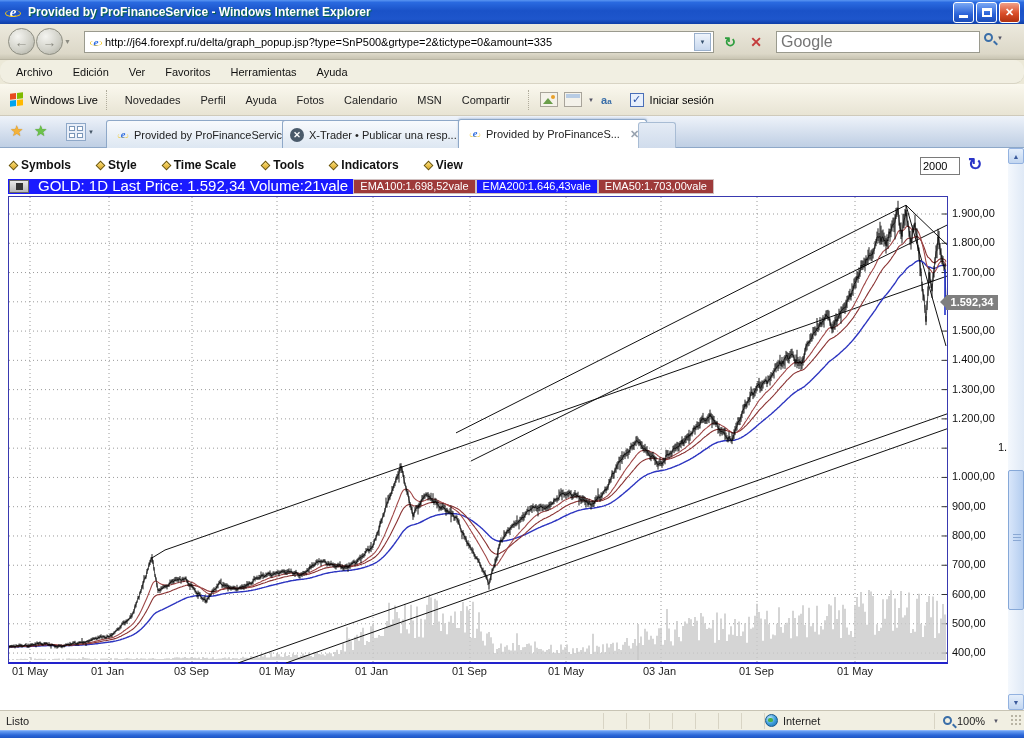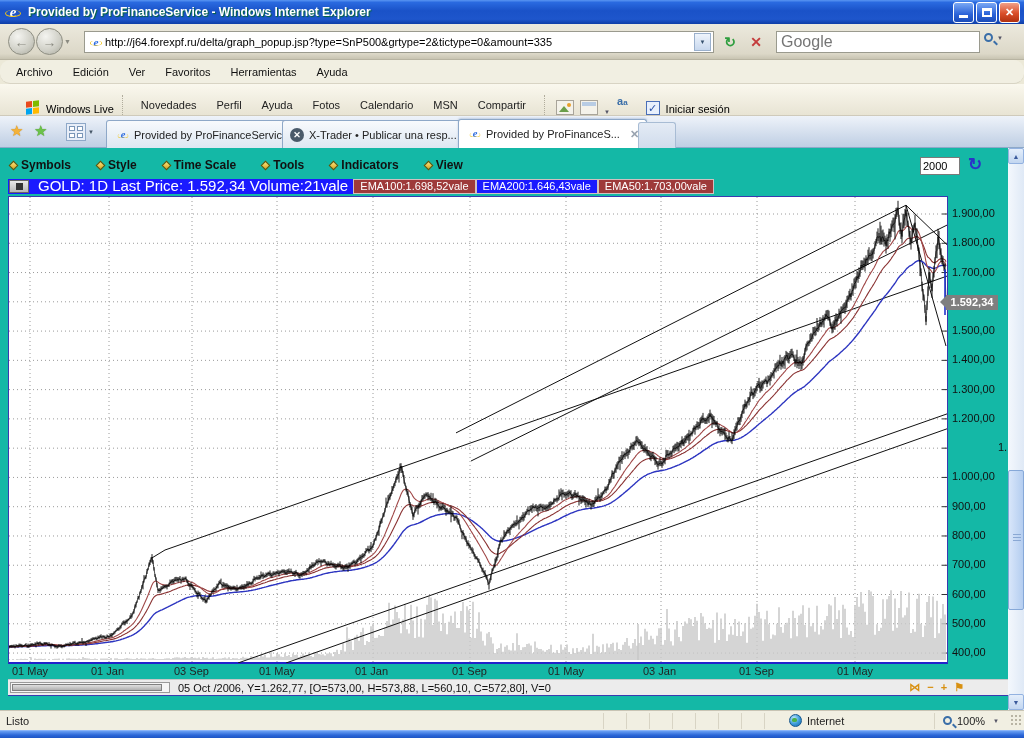--- a/index.html
+++ b/index.html
@@ -50,21 +50,21 @@
   #searchgo .caret { font-size:6px; color:#556; }
 
   
   #menurow { position:absolute; left:0; top:60px; width:1024px; height:24px; background:#f1efe2;
     border-bottom:1px solid #d8d4c4; display:flex; align-items:center; padding-left:6px;border-radius:10px; }
   #menurow span { font-size:11px; color:#111; padding:3px 10px; }
 
   
   #liverow { position:absolute; left:0; top:84px; width:1024px; height:32px;
     background:linear-gradient(180deg,#faf8ee,#e8e4d4); border-bottom:1px solid #cfcabb;
-    display:flex; align-items:flex-end; font-size:11px;padding-left:16px; }
+    display:flex; align-items:center; font-size:11px; }
   .winflag { width:14px; height:14px; display:grid; grid-template-columns:6px 6px; grid-template-rows:6px 6px; gap:1px;
     transform:skewY(-6deg); margin:0 6px 0 10px; }
   .winflag i:nth-child(1){background:#e84a1e;} .winflag i:nth-child(2){background:#7fba00;}
   .winflag i:nth-child(3){background:#00a4ef;} .winflag i:nth-child(4){background:#ffb900;}
   #bingbox { width:178px; height:21px; background:#fff; border:1px solid #9a9a8e; margin-left:14px;
     display:flex; align-items:center; }
   #bingbox input { border:none; outline:none; flex:1; color:#999; font-size:11px; padding:0 4px; font-family:"Liberation Sans",sans-serif; }
   #bingbtn { width:22px; height:17px; background:linear-gradient(180deg,#59a531,#2f7d12); border-radius:2px;
     display:flex; align-items:center; justify-content:center; margin-right:1px; }
   #bingbtn .mag { border-color:#fff; width:7px; height:7px; } #bingbtn .mag::after { background:#fff; left:5px; top:5px; }
@@ -93,21 +93,21 @@
     background:linear-gradient(180deg,#f8fafd,#dde7f2); display:flex; align-items:center; padding:0 7px; font-size:11px; color:#222; }
   .tab.active { background:#fff; height:29px; top:3px; box-shadow:0 -1px 2px rgba(120,150,190,.4); }
   .tab .e-logo { transform:scale(.7); color:#2a6ae0; margin-right:2px; }
   .xtrader-ico { width:14px; height:14px; border-radius:50%; background:#4a5a6a; color:#fff; font-size:9px; font-weight:bold;
     display:flex; align-items:center; justify-content:center; margin-right:5px; }
   .tabclose { margin-left:10px; color:#9aa4b0; font-size:11px; font-weight:bold; }
   .tabstub { position:absolute; left:638px; top:6px; width:38px; height:26px; border:1px solid #a8bcd4;
     border-bottom:none; border-radius:3px 3px 0 0; background:linear-gradient(180deg,#e4ebf5,#d0dcec); }
 
   
-  #page { position:absolute; left:0; top:148px; width:1024px; height:562px; background:#14b8a6; }
+  #page { position:absolute; left:0; top:148px; width:1024px; height:562px; background:#ffffff; }
   #chartmenus { position:absolute; left:10px; top:10px; display:flex; gap:26px; }
   .cmenu { display:flex; align-items:center; gap:4px; font-size:12px; font-weight:bold; color:#111; }
   .diamond { width:7px; height:7px; background:linear-gradient(135deg,#ffe27a,#d9a520); border:1px solid #6a5200; transform:rotate(45deg); }
   #amountbox { position:absolute; left:920px; top:9px; width:40px; height:18px; border:1px solid #7a7a7a; font-size:11px;
     padding:1px 2px; font-family:"Liberation Sans",sans-serif; }
   #chartrefresh { position:absolute; left:968px; top:6px; font-size:17px; font-weight:bold; color:#2a35c8; }
 
   
   #legend { position:absolute; left:8px; top:31px; width:706px; height:15px; background:#1a1aff; display:flex; align-items:stretch; }
   #legend-icon { width:20px; background:linear-gradient(180deg,#e8e8e8,#b8b8b8); border:1px solid #666; margin:1px;
@@ -146,21 +146,21 @@
   #scrthumb { position:absolute; left:0; top:322px; width:16px; height:140px; border:1px solid #86a8d8; border-radius:2px;
     background:linear-gradient(90deg,#d8e6fa,#b4cdf0); }
   #scrthumb .grip { position:absolute; left:4px; top:66px; width:8px; height:1px; background:#8aa8d4;
     box-shadow:0 3px 0 #8aa8d4, 0 -3px 0 #8aa8d4; }
 
   
   #statusbar { position:absolute; left:0; top:710px; width:1024px; height:20px; background:#f1efe2;
     border-top:1px solid #c8c4b4; display:flex; align-items:center; font-size:11px; color:#222; }
   #statusleft { padding-left:6px; flex:1; }
   .statcell { width:23px; height:16px; border-left:1px solid #d8d4c4; }
-  #zone { display:flex; align-items:center; gap:5px; width:170px; padding-left:24px; border-left:1px solid #d8d4c4; height:16px; }
+  #zone { display:flex; align-items:center; gap:5px; width:170px; padding-left:0; border-left:1px solid #d8d4c4; height:16px; }
   .globe { width:13px; height:13px; border-radius:50%; background:radial-gradient(circle at 35% 30%,#bfe8ff,#3a9ad8 55%,#1a6ab0); border:1px solid #18588e; position:relative; }
   .globe::after { content:""; position:absolute; left:2px; top:3px; width:5px; height:4px; background:#4ab04a; border-radius:40%; }
   #zoomcell { display:flex; align-items:center; gap:5px; border-left:1px solid #d8d4c4; height:16px; padding:0 8px; }
   #zoomcell .mag { border-color:#3a6ea8; }
   .grip-corner { width:13px; height:13px; margin-right:1px;
     background:radial-gradient(circle,#b8b4a4 1px,transparent 1.2px); background-size:4px 4px; }
 
   #taskstrip { position:absolute; left:0; top:730px; width:1024px; height:8px;
     background:linear-gradient(180deg,#6aa0f4,#2a66d8 60%,#1e55c4); border-top:1px solid #8ab4f8; }
 </style>
@@ -393,32 +393,20 @@
         <span class="xlab" style="left: 166px;">03 Sep</span>
         <span class="xlab" style="left: 251px;">01 May</span>
         <span class="xlab" style="left: 347px;">01 Jan</span>
         <span class="xlab" style="left: 444px;">01 Sep</span>
         <span class="xlab" style="left: 540px;">01 May</span>
         <span class="xlab" style="left: 635px;">03 Jan</span>
         <span class="xlab" style="left: 731px;">01 Sep</span>
         <span class="xlab" style="left: 829px;">01 May</span>
       </div>
 
-    <div id="chartstatus">
-      <div id="ministroll">
-          <div class="thumb"></div>
-        </div>
-      <span id="ohlctext">05 Oct /2006, Y=1.262,77, [O=573,00, H=573,88, L=560,10, C=572,80], V=0</span>
-      <span class="zoomicons">
-        <span>⋈</span>
-        <span>−</span>
-        <span>+</span>
-        <span>⚑</span>
-      </span>
-    </div>
 
     <div id="vscroll">
       <span class="scrbtn" style="top:0;">▲</span>
       <div id="scrthumb">
           <span class="grip"></span>
         </div>
       <span class="scrbtn" style="top:546px;">▼</span>
     </div>
   </div>
 

